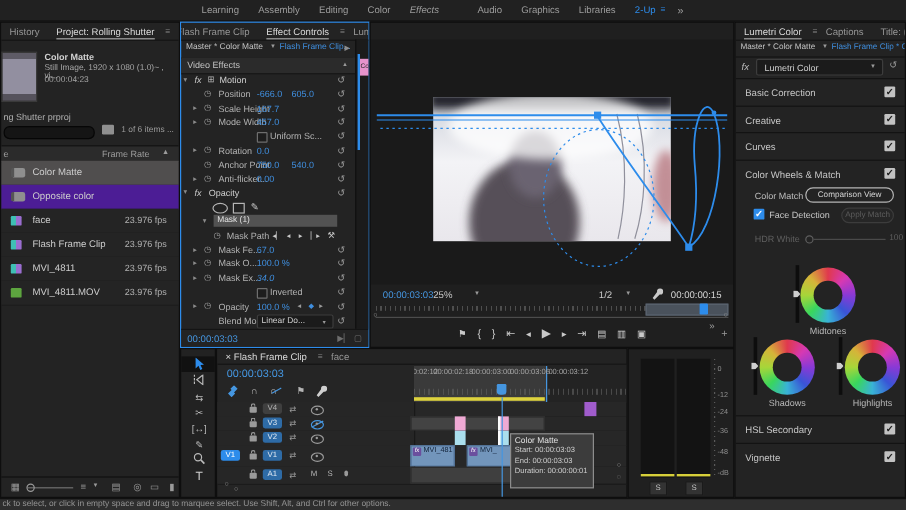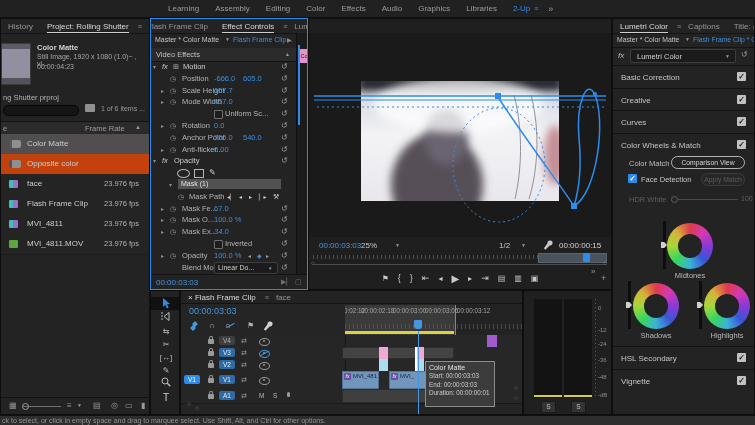--- a/index.html
+++ b/index.html
@@ -66,21 +66,21 @@
 <body>
 
 <div id="root">
 
   <div class="abs" id="topbar" style="left:0;top:0;width:755px;height:18px;background:#212121;border-bottom:1px solid #101010;
               display:flex;align-items:center;padding-left:168px;box-sizing:border-box;">
       <span style="font-size: 8px; margin-right: 16px; color: rgb(156, 156, 156);">Learning</span>
       <span style="font-size: 8px; margin-right: 16px; color: rgb(156, 156, 156);">Assembly</span>
       <span style="font-size: 8px; margin-right: 16px; color: rgb(156, 156, 156);">Editing</span>
       <span style="font-size: 8px; margin-right: 16px; color: rgb(156, 156, 156);">Color</span>
-      <span style="font-size: 8px; margin-right: 16px; color: rgb(156, 156, 156);">Effects</span>
+      <span style="font-size: 8px; margin-right: 32px; color: rgb(156, 156, 156); font-style: italic;">Effects</span>
       <span style="font-size: 8px; margin-right: 16px; color: rgb(156, 156, 156); text-align: right;">Audio</span>
       <span style="font-size: 8px; margin-right: 16px; color: rgb(156, 156, 156);">Graphics</span>
       <span style="font-size: 8px; margin-right: 16px; color: rgb(156, 156, 156);">Libraries</span>
       <span style="font-size: 8px; margin-right: 16px; color: rgb(45, 140, 235);">2-Up</span>
       <span style="font-size: 7px; margin: 0px 10px 0px -12px; color: rgb(45, 140, 235);">≡</span>
       <span style="font-size: 9px; color: rgb(156, 156, 156);">»</span>
     </div>
 
   <div class="panel" style="left:0;top:18px;width:150px;height:397px;">
     <div class="ptabs" id="proj-tabs">
@@ -99,21 +99,21 @@
     <div class="abs" style="left:0;top:102px;width:148px;height:13px;background:#2b2b2b;border-top:1px solid #121212;border-bottom:1px solid #121212;">
       <span class="abs" style="left:2px;top:2px;color:#9c9c9c;font-size:7.5px;">e</span>
       <span class="abs" style="left:84px;top:2px;color:#9c9c9c;font-size:7.5px;">Frame Rate</span>
       <span class="abs" style="left:134px;top:2px;color:#9c9c9c;font-size:6px;">▲</span>
     </div>
     <div class="abs" id="proj-rows" style="left:0;top:115px;width:148px;height:121px;">
         <div class="abs" style="left: 0px; top: 0px; width: 148px; height: 20px; background: rgb(80, 78, 78);">
           <span style="position: absolute; left: 8px; top: 6px; width: 9px; height: 8px; background: rgb(143, 143, 143); border-radius: 2px; border-left: 3px solid rgb(85, 85, 85);"></span>
           <span style="position: absolute; left: 26px; top: 5px; font-size: 8px; color: rgb(205, 205, 205); white-space: nowrap;">Color Matte</span>
         </div>
-        <div class="abs" style="left: 0px; top: 20px; width: 148px; height: 20px; background: #c2410c; border-bottom: 1px solid rgb(29, 29, 29);">
+        <div class="abs" style="left: 0px; top: 20px; width: 148px; height: 20px; background: #4c1d95; border-bottom: 1px solid rgb(29, 29, 29);">
           <span style="position: absolute; left: 8px; top: 6px; width: 9px; height: 8px; background: rgb(143, 143, 143); border-radius: 2px; border-left: 3px solid rgb(85, 85, 85);"></span>
           <span style="position: absolute; left: 26px; top: 5px; font-size: 8px; color: rgb(205, 205, 205); white-space: nowrap;">Opposite color</span>
         </div>
         <div class="abs" style="left: 0px; top: 40px; width: 148px; height: 20px; background: rgb(36, 36, 36); border-bottom: 1px solid rgb(29, 29, 29);">
           <span style="position: absolute; left: 8px; top: 6px; width: 9px; height: 8px; background: linear-gradient(90deg, rgb(63, 191, 180) 0px, rgb(63, 191, 180) 50%, rgb(154, 110, 208) 50%); border-radius: 1px;"></span>
           <span style="position: absolute; left: 26px; top: 5px; font-size: 8px; color: rgb(205, 205, 205); white-space: nowrap;">face</span>
           <span style="position: absolute; right: 10px; top: 5px; font-size: 7.5px; color: rgb(178, 178, 178);">23.976 fps</span>
         </div>
         <div class="abs" style="left: 0px; top: 60px; width: 148px; height: 20px; background: rgb(36, 36, 36); border-bottom: 1px solid rgb(29, 29, 29);">
           <span style="position: absolute; left: 8px; top: 6px; width: 9px; height: 8px; background: linear-gradient(90deg, rgb(63, 191, 180) 0px, rgb(63, 191, 180) 50%, rgb(154, 110, 208) 50%); border-radius: 1px;"></span>

